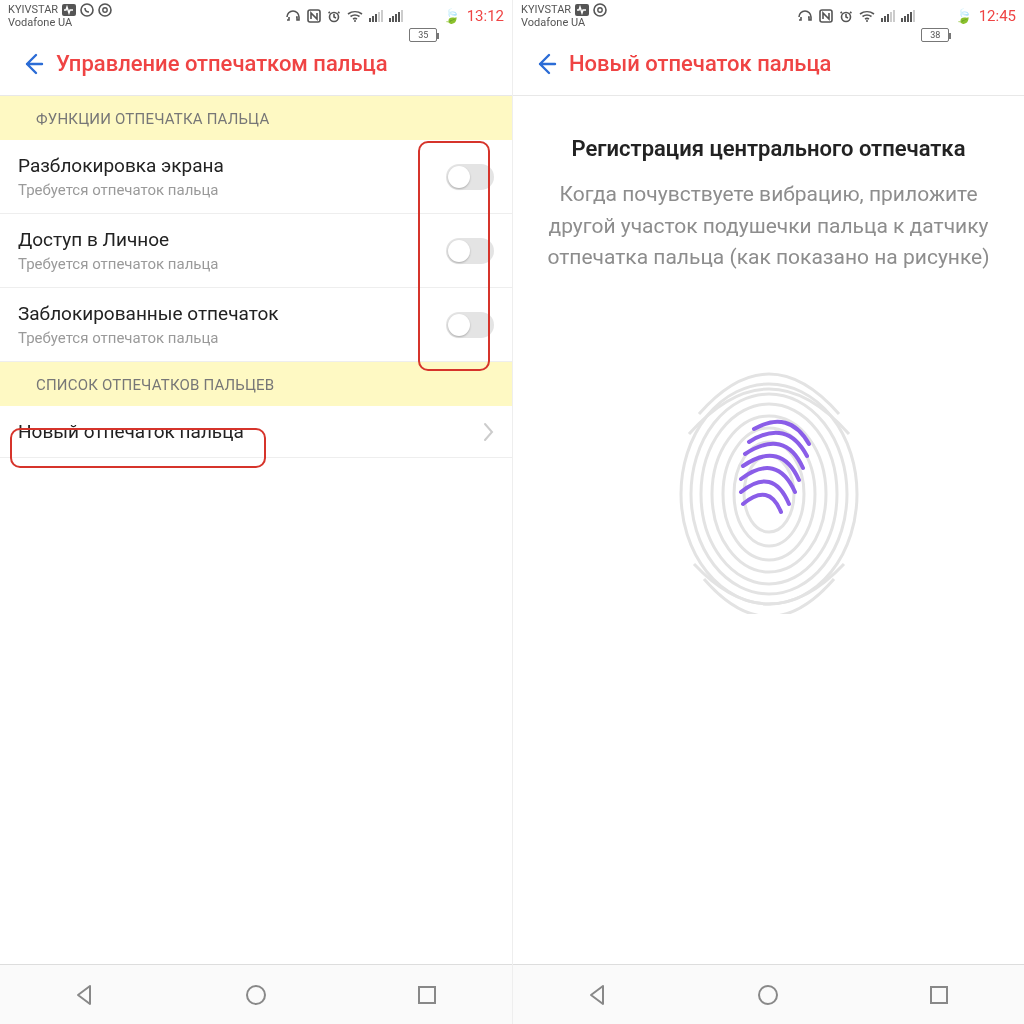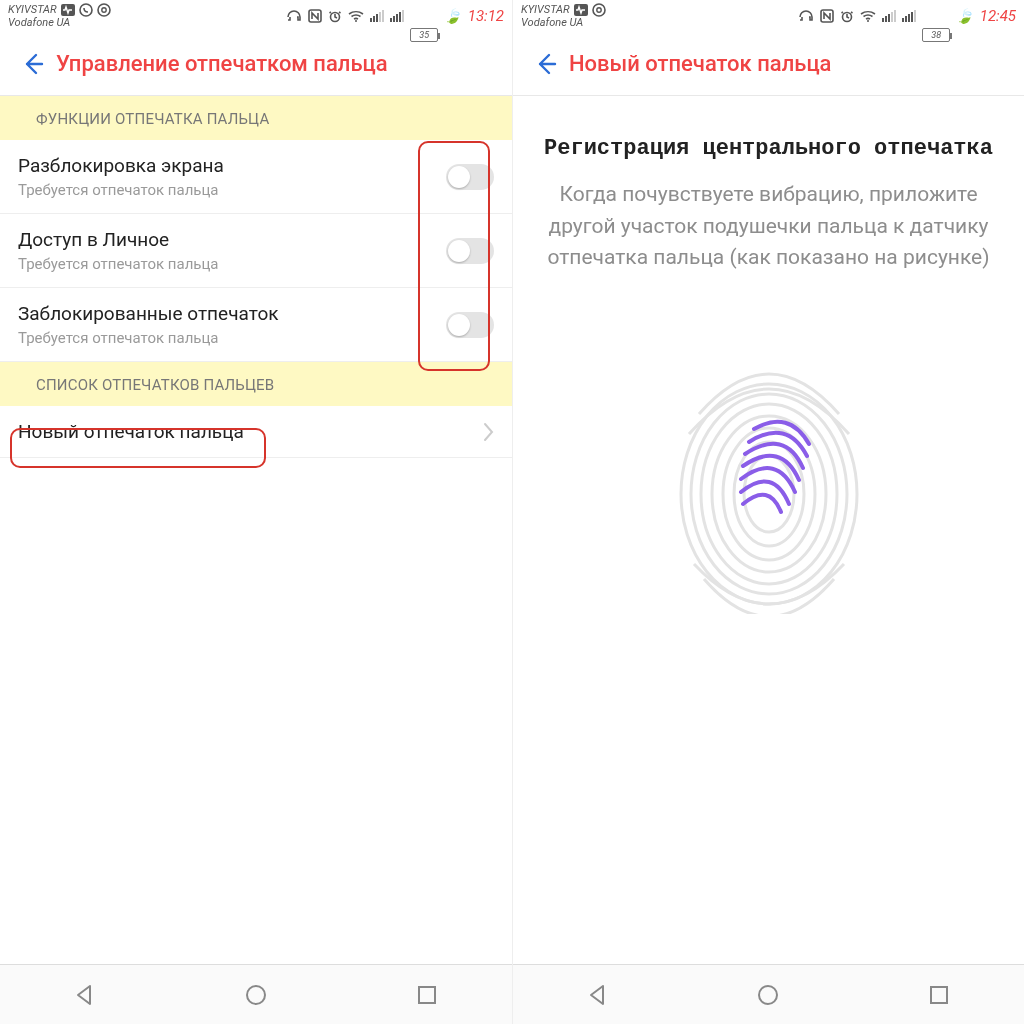--- a/index.html
+++ b/index.html
@@ -2,21 +2,21 @@
 <html><head>
 <meta charset="utf-8">
 <style>
   * { box-sizing: border-box; margin: 0; padding: 0; }
   html, body { width: 1024px; height: 1024px; font-family: -apple-system, Roboto, "Segoe UI", Arial, sans-serif; background: #fff; }
   .container { display: flex; width: 1024px; height: 1024px; }
   .phone { width: 512px; height: 1024px; display: flex; flex-direction: column; background: #fff; position: relative; }
   .phone + .phone { border-left: 1px solid #eee; }
 
   
-  .status-bar { height: 32px; display: flex; align-items: center; justify-content: space-between; padding: 0 8px; font-size: 12px; color: #555; background: #fff; font-style: italic; }
+  .status-bar { height: 32px; display: flex; align-items: center; justify-content: space-between; padding: 0 8px; font-size: 12px; color: #555; background: #fff; }
   .status-left { display: flex; flex-direction: column; line-height: 12px; font-size: 11px; }
   .status-left .line { display: flex; align-items: center; gap: 4px; }
   .status-right { display: flex; align-items: center; gap: 6px; font-size: 14px; color: #555; }
   .status-right .time { font-size: 15px; color: #ef4444; }
   .sicon { display: inline-flex; align-items: center; justify-content: center; }
   .battery { display:inline-flex; align-items:center; border:1px solid #777; border-radius:2px; width:28px; height:14px; position:relative; font-size:9px; justify-content:center; color:#555;margin-top:38px;}
   .battery::after{content:""; position:absolute; right:-3px; top:4px; width:2px; height:6px; background:#777;}
 
   
   .app-bar { height: 64px; display: flex; align-items: center; padding: 0 12px; background: #fff; border-bottom: 1px solid #e8e8e8; }
@@ -30,21 +30,21 @@
   .row .labels { display:flex; flex-direction:column; }
   .row .title { font-size: 19px; color:#222; }
   .row .sub { font-size: 15px; color:#9a9a9a; margin-top:4px; }
   .toggle { width:48px; height:26px; border-radius:13px; background:#e4e4e4; position:relative; }
   .toggle::after{ content:""; position:absolute; left:2px; top:2px; width:22px; height:22px; border-radius:50%; background:#fff; box-shadow:0 1px 2px rgba(0,0,0,.25);}
   .chevron { color:#ccc; font-size:22px; }
   .hl-red { position:absolute; border:2px solid #d6342b; border-radius:10px; pointer-events:none; }
 
   
   .enroll-wrap { padding: 40px 24px 0; text-align:center; }
-  .enroll-title { font-size: 22px; font-weight:600; color:#222;font-family:Liberation Mono, monospace; }
+  .enroll-title { font-size: 22px; font-weight:600; color:#222; }
   .enroll-desc { font-size: 21px; color:#8d8d8d; line-height:1.5; margin-top:18px; }
   .fprint { margin: 80px auto 0; width: 220px; height:260px; position:relative; display:flex; align-items:center; justify-content:center; }
 
   
   .nav-bar { height: 60px; border-top:1px solid #ddd; display:flex; align-items:center; justify-content:space-around; color:#888; background:#fafafa;}
   .nav-btn { width:33%; display:flex; align-items:center; justify-content:center; }
 
   svg { display:block; }
 </style>
 </head>

